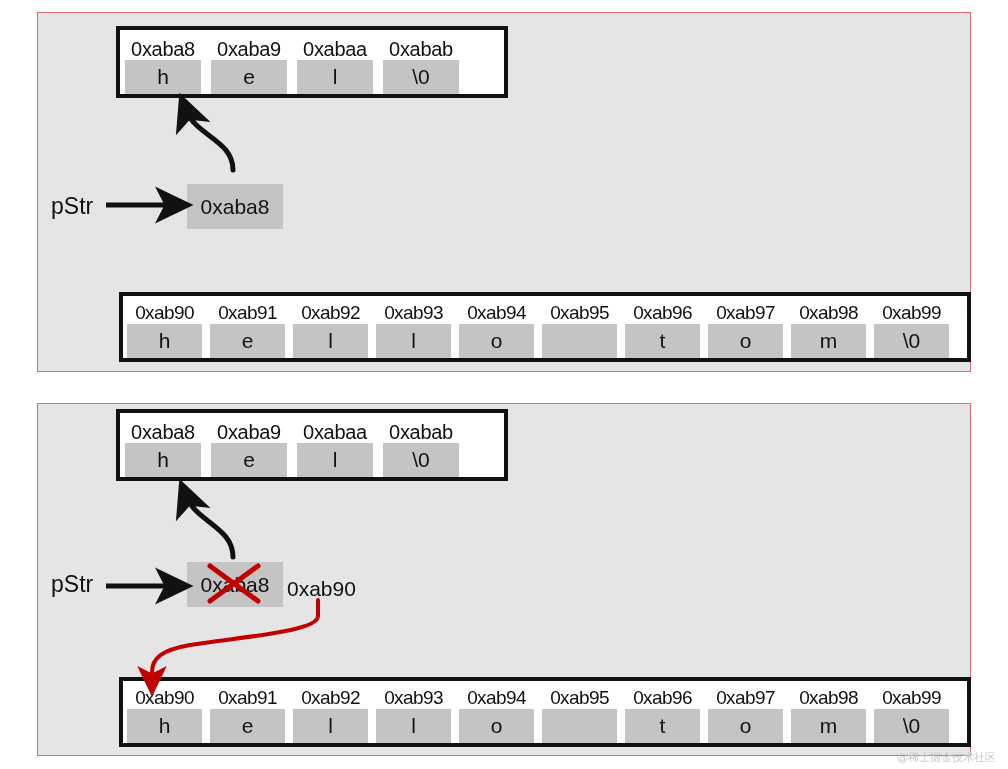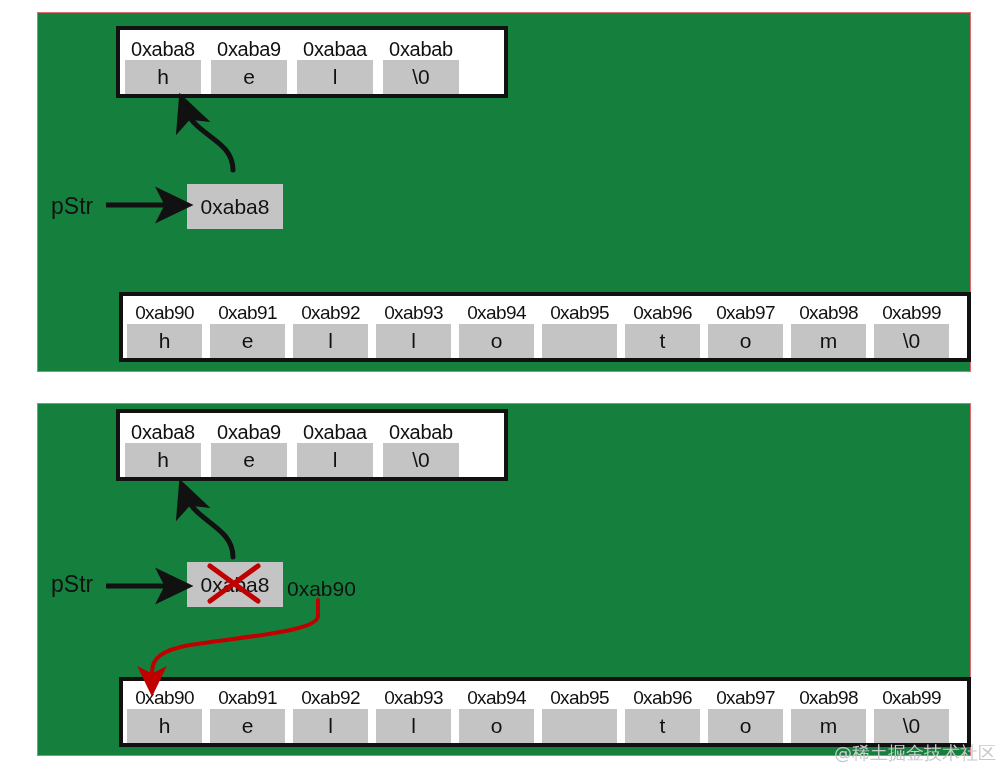--- a/index.html
+++ b/index.html
@@ -11,21 +11,21 @@
     width: 1008px;
     height: 769px;
     position: relative;
     font-family: "Liberation Sans", sans-serif;
     overflow: hidden;
   }
 
   .panel {
     position: absolute;
     border: 1.5px solid #e06b72;
-    background: #15803d;
+    background: #e5e5e5;
     box-sizing: border-box;
   }
   #panel-1 { left: 37px; top: 12px; width: 934px; height: 360px; }
   #panel-2 { left: 37px; top: 403px; width: 934px; height: 353px; }
 
   
   .array-box {
     position: absolute;
     border: 4px solid #111111;
     background: #ffffff;
@@ -111,21 +111,21 @@
     width: 1008px;
     height: 769px;
     pointer-events: none;
     overflow: visible;
   }
 
   .watermark {
     position: absolute;
     right: 12px;
     bottom: 4px;
-    font-size: 18px;
+    font-size: 11px;
     color: #c9c9c9;
     white-space: nowrap;
     font-family: "DejaVu Sans", sans-serif;
   }
 </style>
 </head>
 <body>
 
 <div class="panel" id="panel-1">
 

